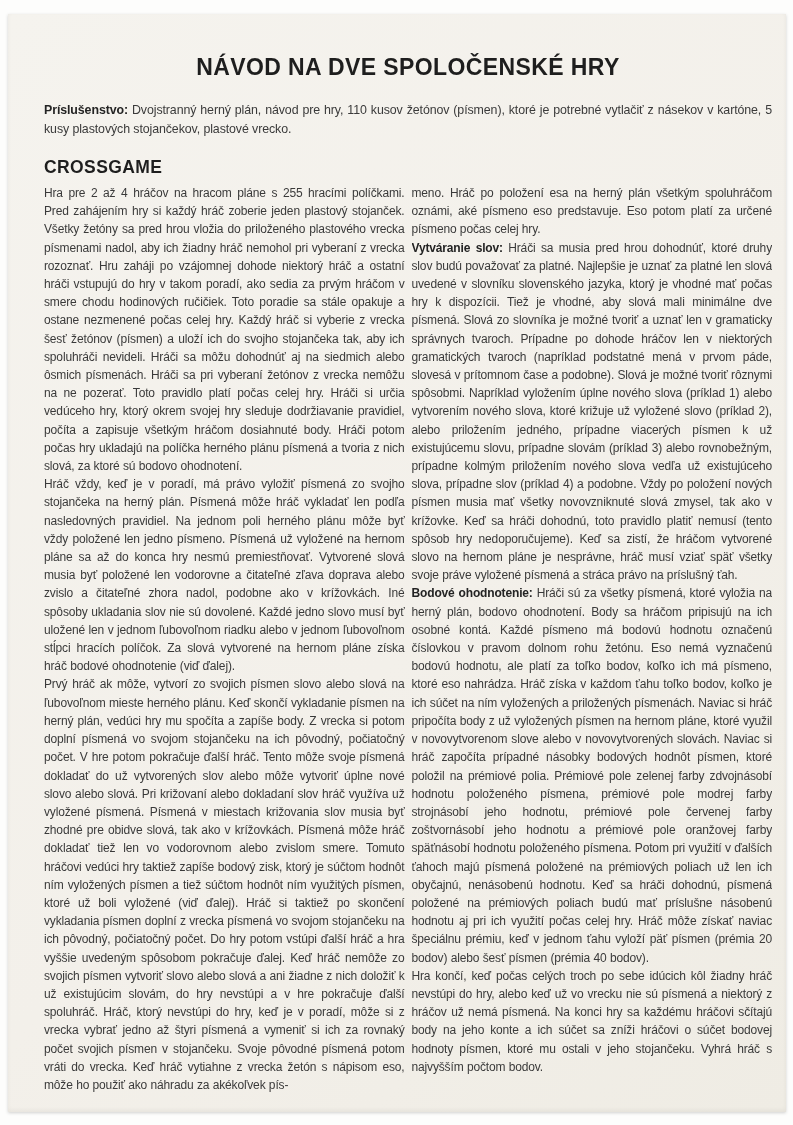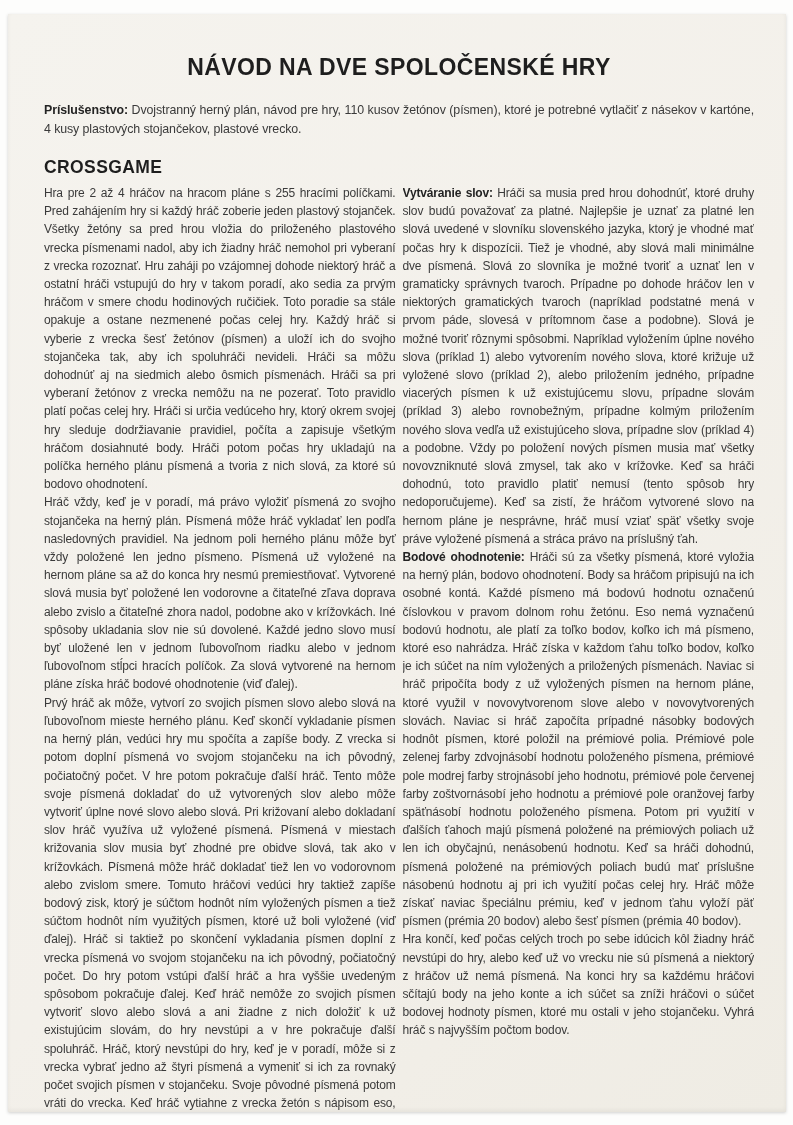--- a/index.html
+++ b/index.html
@@ -17,21 +17,21 @@
     top: 14px;
     width: 778px;
     height: 1098px;
     background: linear-gradient(135deg, #f5f3ee 0%, #f3f0ea 55%, #efece4 100%);
     box-shadow: 0 1px 3px rgba(0,0,0,0.18), inset 0 -2px 4px rgba(0,0,0,0.05);
     overflow: hidden;
   }
   .content {
     position: absolute;
     left: 36px;
-    right: 32px;
+    right: 14px;
     top: 0;
     color: #3a3a3a;
   }
   .doc-title {
     margin-top: 40px;
     text-align: center;
     font-size: 23px;
     font-weight: 700;
     letter-spacing: 0.4px;
     color: #1e1e1e;
@@ -75,33 +75,34 @@
   .col p b { color: #232323; }
 </style>
 </head>
 <body>
 
 <div class="page">
   <div class="content">
 
     <div class="doc-title">NÁVOD NA DVE SPOLOČENSKÉ HRY</div>
 
-    <p class="intro"><b>Príslušenstvo:</b><span> Dvojstranný herný plán, návod pre hry, 110 kusov žetónov (písmen), ktoré je potrebné vytlačiť z násekov v kartóne, 4 kusy plastových stojančekov, plastové vrecko.</span></p>
+    <p class="intro"><b>Príslušenstvo:</b><span> Dvojstranný herný plán, návod pre hry, 110 kusov žetónov (písmen), ktoré je potrebné vytlačiť z násekov v kartóne, 5 kusy plastových stojančekov, plastové vrecko.</span></p>
 
     <div class="section-heading">CROSSGAME</div>
 
     <div class="columns">
 
       <div class="col">
         <p>Hra pre 2 až 4 hráčov na hracom pláne s 255 hracími políčkami. Pred zahájením hry si každý hráč zoberie jeden plastový stojanček. Všetky žetóny sa pred hrou vložia do priloženého plastového vrecka písmenami nadol, aby ich žiadny hráč nemohol pri vyberaní z vrecka rozoznať. Hru zaháji po vzájomnej dohode niektorý hráč a ostatní hráči vstupujú do hry v takom poradí, ako sedia za prvým hráčom v smere chodu hodinových ručičiek. Toto poradie sa stále opakuje a ostane nezmenené počas celej hry. Každý hráč si vyberie z vrecka šesť žetónov (písmen) a uloží ich do svojho stojančeka tak, aby ich spoluhráči nevideli. Hráči sa môžu dohodnúť aj na siedmich alebo ôsmich písmenách. Hráči sa pri vyberaní žetónov z vrecka nemôžu na ne pozerať. Toto pravidlo platí počas celej hry. Hráči si určia vedúceho hry, ktorý okrem svojej hry sleduje dodržiavanie pravidiel, počíta a zapisuje všetkým hráčom dosiahnuté body. Hráči potom počas hry ukladajú na políčka herného plánu písmená a tvoria z nich slová, za ktoré sú bodovo ohodnotení.</p>
         <p>Hráč vždy, keď je v poradí, má právo vyložiť písmená zo svojho stojančeka na herný plán. Písmená môže hráč vykladať len podľa nasledovných pravidiel. Na jednom poli herného plánu môže byť vždy položené len jedno písmeno. Písmená už vyložené na hernom pláne sa až do konca hry nesmú premiestňovať. Vytvorené slová musia byť položené len vodorovne a čitateľné zľava doprava alebo zvislo a čitateľné zhora nadol, podobne ako v krížovkách. Iné spôsoby ukladania slov nie sú dovolené. Každé jedno slovo musí byť uložené len v jednom ľubovoľnom riadku alebo v jednom ľubovoľnom stĺpci hracích políčok. Za slová vytvorené na hernom pláne získa hráč bodové ohodnotenie (viď ďalej).</p>
         <p>Prvý hráč ak môže, vytvorí zo svojich písmen slovo alebo slová na ľubovoľnom mieste herného plánu. Keď skončí vykladanie písmen na herný plán, vedúci hry mu spočíta a zapíše body. Z vrecka si potom doplní písmená vo svojom stojančeku na ich pôvodný, počiatočný počet. V hre potom pokračuje ďalší hráč. Tento môže svoje písmená dokladať do už vytvorených slov alebo môže vytvoriť úplne nové slovo alebo slová. Pri križovaní alebo dokladaní slov hráč využíva už vyložené písmená. Písmená v miestach križovania slov musia byť zhodné pre obidve slová, tak ako v krížovkách. Písmená môže hráč dokladať tiež len vo vodorovnom alebo zvislom smere. Tomuto hráčovi vedúci hry taktiež zapíše bodový zisk, ktorý je súčtom hodnôt ním vyložených písmen a tiež súčtom hodnôt ním využitých písmen, ktoré už boli vyložené (viď ďalej). Hráč si taktiež po skončení vykladania písmen doplní z vrecka písmená vo svojom stojančeku na ich pôvodný, počiatočný počet. Do hry potom vstúpi ďalší hráč a hra vyššie uvedeným spôsobom pokračuje ďalej. Keď hráč nemôže zo svojich písmen vytvoriť slovo alebo slová a ani žiadne z nich doložiť k už existujúcim slovám, do hry nevstúpi a v hre pokračuje ďalší spoluhráč. Hráč, ktorý nevstúpi do hry, keď je v poradí, môže si z vrecka vybrať jedno až štyri písmená a vymeniť si ich za rovnaký počet svojich písmen v stojančeku. Svoje pôvodné písmená potom vráti do vrecka. Keď hráč vytiahne z vrecka žetón s nápisom eso, môže ho použiť ako náhradu za akékoľvek pís-</p>
       </div>
 
       <div class="col">
+        <p>meno. Hráč po položení esa na herný plán všetkým spoluhráčom oznámi, aké písmeno eso predstavuje. Eso potom platí za určené písmeno počas celej hry.</p>
         <p><b>Vytváranie slov:</b><span> Hráči sa musia pred hrou dohodnúť, ktoré druhy slov budú považovať za platné. Najlepšie je uznať za platné len slová uvedené v slovníku slovenského jazyka, ktorý je vhodné mať počas hry k dispozícii. Tiež je vhodné, aby slová mali minimálne dve písmená. Slová zo slovníka je možné tvoriť a uznať len v gramaticky správnych tvaroch. Prípadne po dohode hráčov len v niektorých gramatických tvaroch (napríklad podstatné mená v prvom páde, slovesá v prítomnom čase a podobne). Slová je možné tvoriť rôznymi spôsobmi. Napríklad vyložením úplne nového slova (príklad 1) alebo vytvorením nového slova, ktoré križuje už vyložené slovo (príklad 2), alebo priložením jedného, prípadne viacerých písmen k už existujúcemu slovu, prípadne slovám (príklad 3) alebo rovnobežným, prípadne kolmým priložením nového slova vedľa už existujúceho slova, prípadne slov (príklad 4) a podobne. Vždy po položení nových písmen musia mať všetky novovzniknuté slová zmysel, tak ako v krížovke. Keď sa hráči dohodnú, toto pravidlo platiť nemusí (tento spôsob hry nedoporučujeme). Keď sa zistí, že hráčom vytvorené slovo na hernom pláne je nesprávne, hráč musí vziať späť všetky svoje práve vyložené písmená a stráca právo na príslušný ťah.</span></p>
         <p><b>Bodové ohodnotenie:</b><span> Hráči sú za všetky písmená, ktoré vyložia na herný plán, bodovo ohodnotení. Body sa hráčom pripisujú na ich osobné kontá. Každé písmeno má bodovú hodnotu označenú číslovkou v pravom dolnom rohu žetónu. Eso nemá vyznačenú bodovú hodnotu, ale platí za toľko bodov, koľko ich má písmeno, ktoré eso nahrádza. Hráč získa v každom ťahu toľko bodov, koľko je ich súčet na ním vyložených a priložených písmenách. Naviac si hráč pripočíta body z už vyložených písmen na hernom pláne, ktoré využil v novovytvorenom slove alebo v novovytvorených slovách. Naviac si hráč započíta prípadné násobky bodových hodnôt písmen, ktoré položil na prémiové polia. Prémiové pole zelenej farby zdvojnásobí hodnotu položeného písmena, prémiové pole modrej farby strojnásobí jeho hodnotu, prémiové pole červenej farby zoštvornásobí jeho hodnotu a prémiové pole oranžovej farby späťnásobí hodnotu položeného písmena. Potom pri využití v ďalších ťahoch majú písmená položené na prémiových poliach už len ich obyčajnú, nenásobenú hodnotu. Keď sa hráči dohodnú, písmená položené na prémiových poliach budú mať príslušne násobenú hodnotu aj pri ich využití počas celej hry. Hráč môže získať naviac špeciálnu prémiu, keď v jednom ťahu vyloží päť písmen (prémia 20 bodov) alebo šesť písmen (prémia 40 bodov).</span></p>
         <p>Hra končí, keď počas celých troch po sebe idúcich kôl žiadny hráč nevstúpi do hry, alebo keď už vo vrecku nie sú písmená a niektorý z hráčov už nemá písmená. Na konci hry sa každému hráčovi sčítajú body na jeho konte a ich súčet sa zníži hráčovi o súčet bodovej hodnoty písmen, ktoré mu ostali v jeho stojančeku. Vyhrá hráč s najvyšším počtom bodov.</p>
         <p></p>
       </div>
 
     </div>
   </div>
 </div>
 

